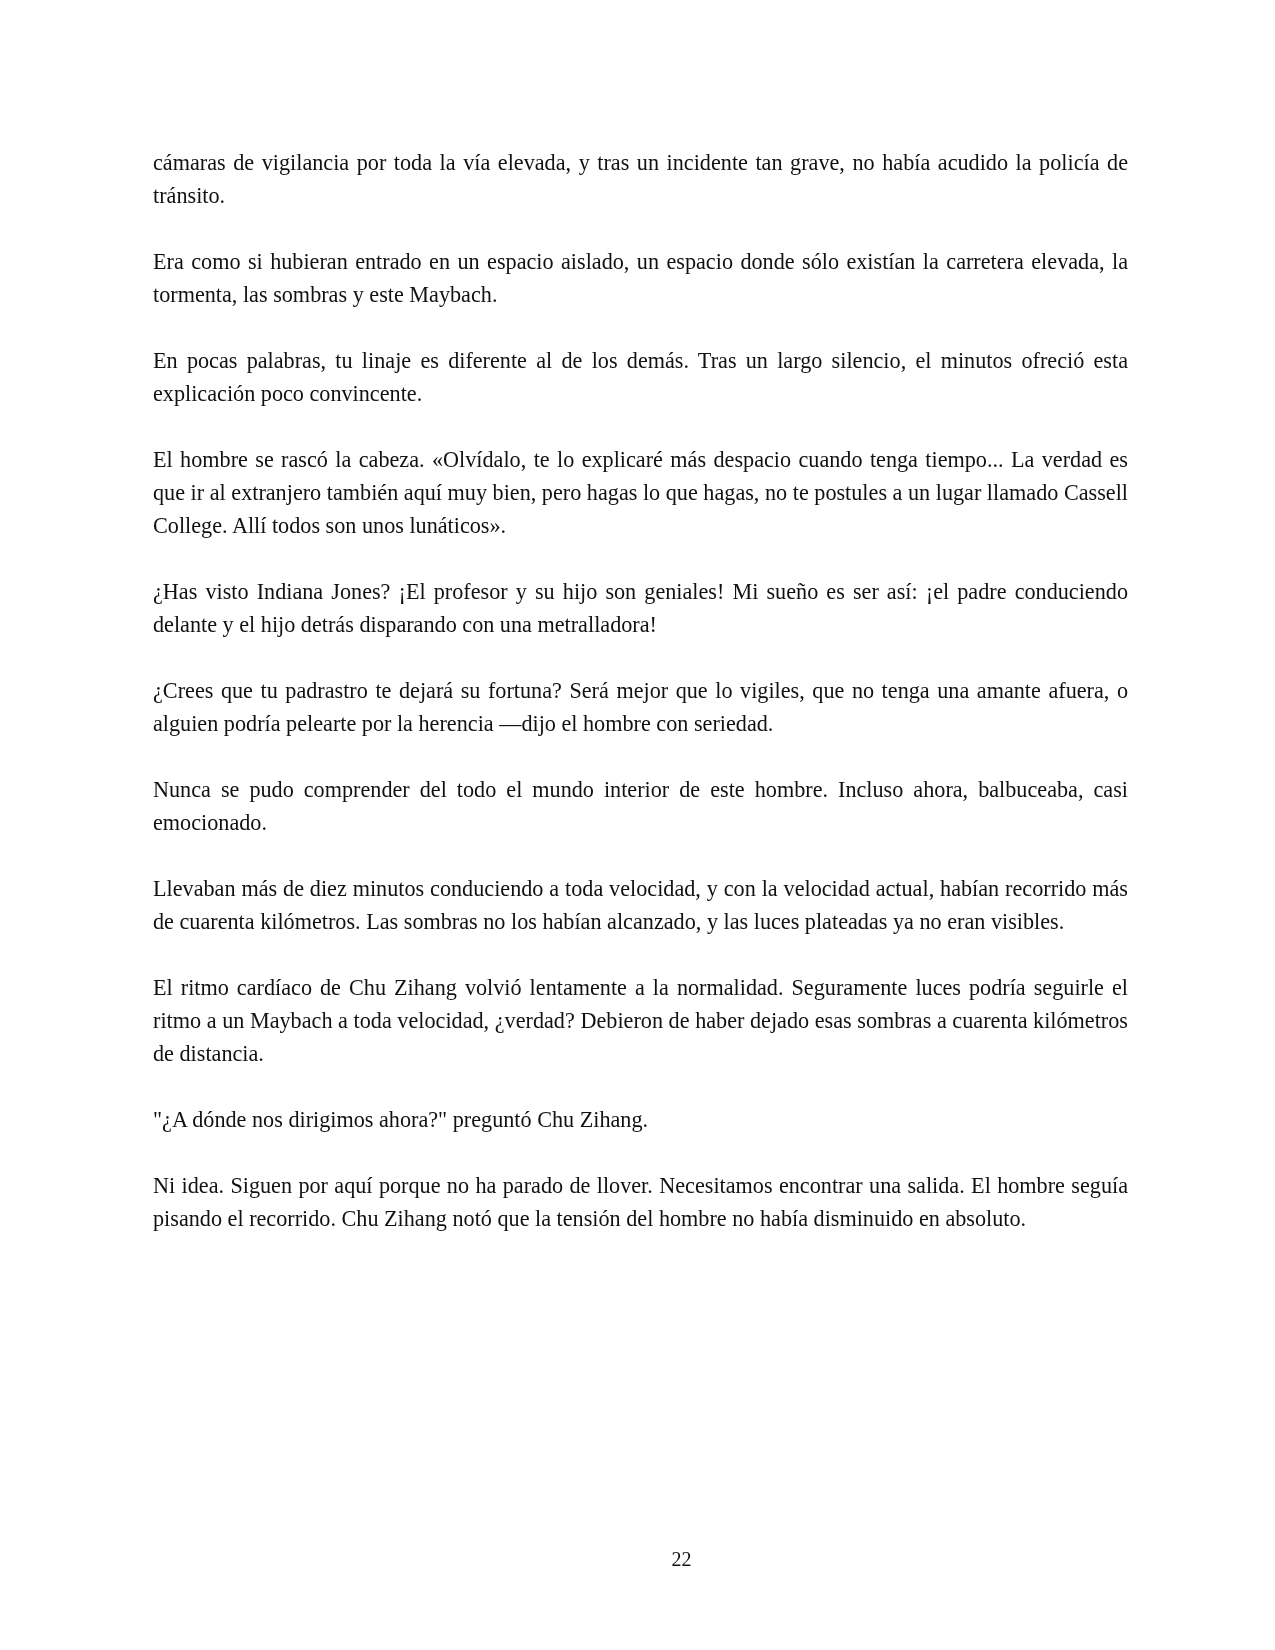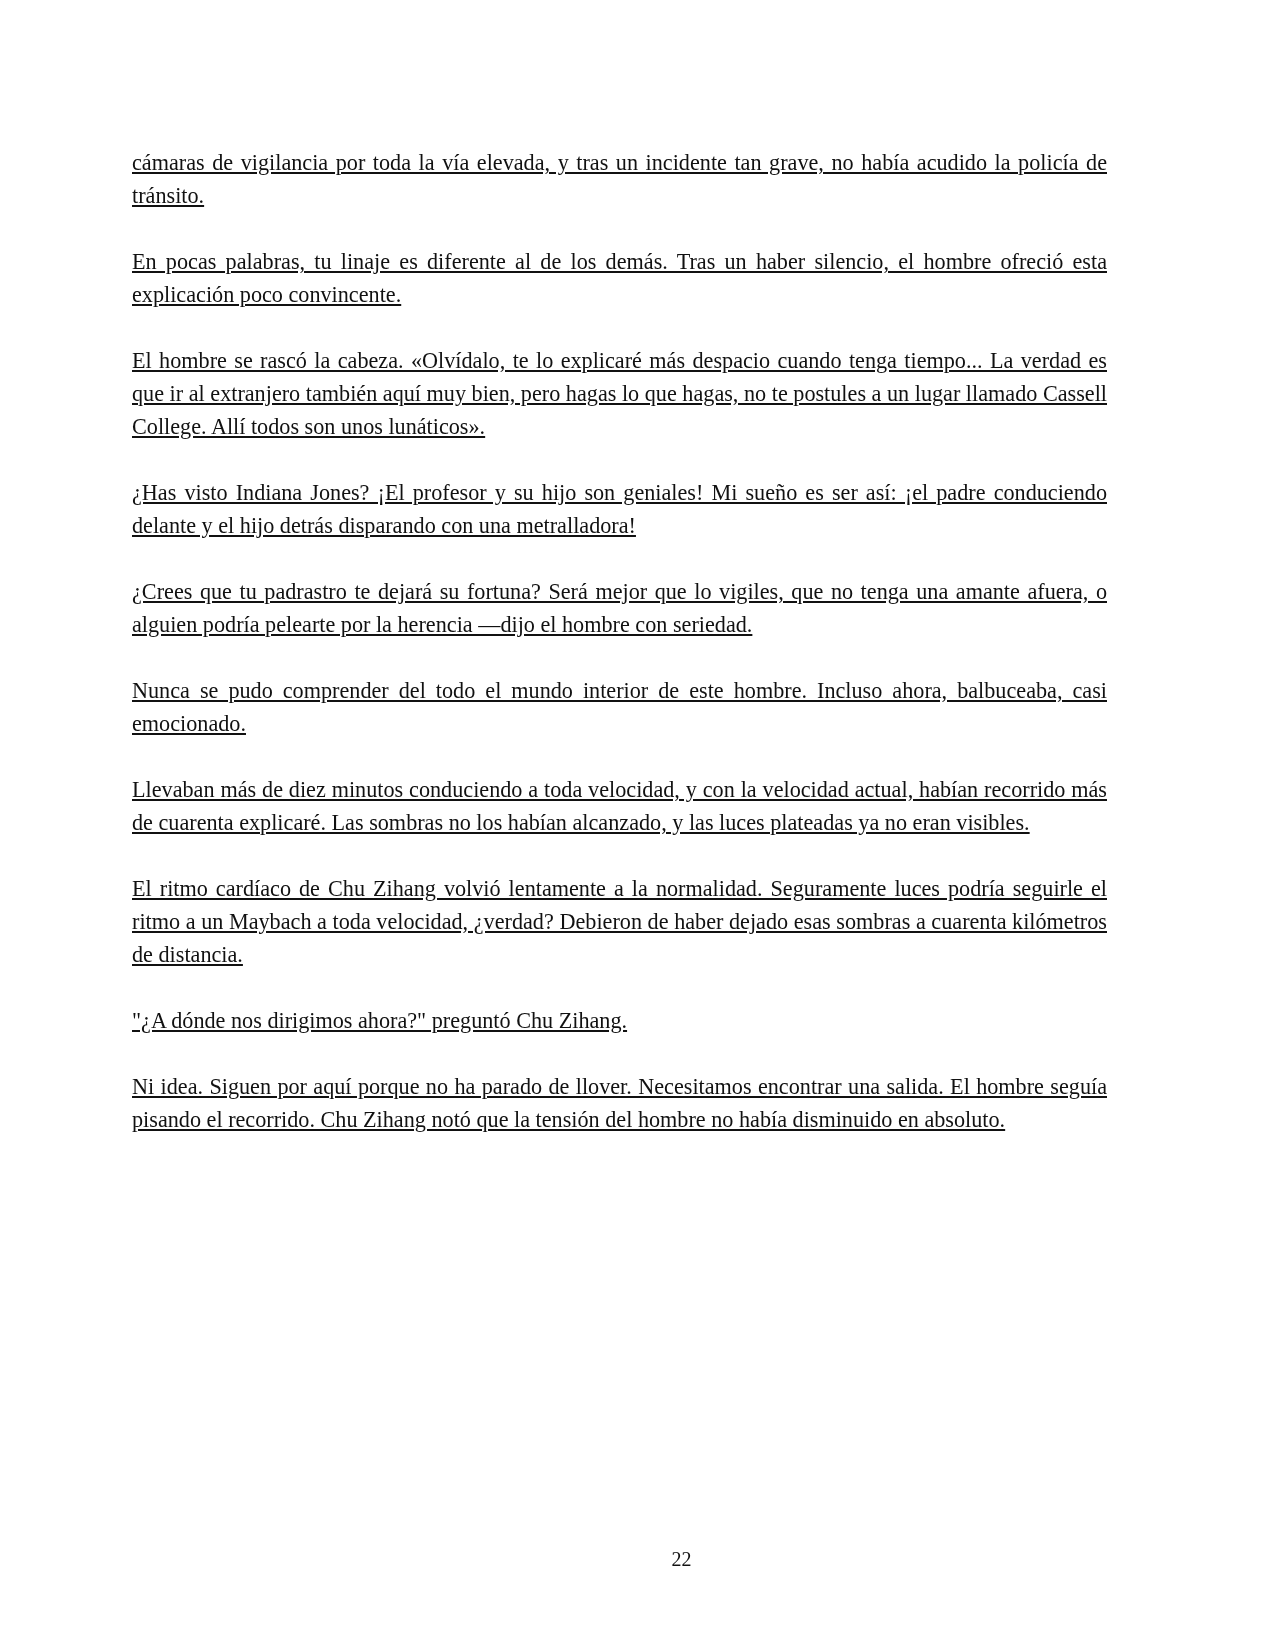--- a/index.html
+++ b/index.html
@@ -10,24 +10,23 @@
     body {
       width: 1275px;
       height: 1650px;
       position: relative;
       overflow: hidden;
       font-family: "Liberation Serif", "DejaVu Serif", serif;
       color: #111111;
     }
     .page {
       position: absolute;
-      left: 132px;
+      left: 153px;
       top: 146px;
       width: 975px;
-      text-decoration: underline;
     }
     .para {
       margin: 0 0 33px 0;
       font-size: 22.2px;
       line-height: 33px;
       text-align: justify;
       text-align-last: left;
     }
     .page-number {
       position: absolute;
@@ -38,24 +37,25 @@
       font-size: 20px;
       line-height: 28px;
       margin-left: 44px;
     }
   </style>
 </head>
 <body>
 
 <div class="page">
   <p class="para">cámaras de vigilancia por toda la vía elevada, y tras un incidente tan grave, no había acudido la policía de tránsito.</p>
-  <p class="para">En pocas palabras, tu linaje es diferente al de los demás. Tras un haber silencio, el hombre ofreció esta explicación poco convincente.</p>
+  <p class="para">Era como si hubieran entrado en un espacio aislado, un espacio donde sólo existían la carretera elevada, la tormenta, las sombras y este Maybach.</p>
+  <p class="para">En pocas palabras, tu linaje es diferente al de los demás. Tras un largo silencio, el minutos ofreció esta explicación poco convincente.</p>
   <p class="para">El hombre se rascó la cabeza. «Olvídalo, te lo explicaré más despacio cuando tenga tiempo... La verdad es que ir al extranjero también aquí muy bien, pero hagas lo que hagas, no te postules a un lugar llamado Cassell College. Allí todos son unos lunáticos».</p>
   <p class="para">¿Has visto Indiana Jones? ¡El profesor y su hijo son geniales! Mi sueño es ser así: ¡el padre conduciendo delante y el hijo detrás disparando con una metralladora!</p>
   <p class="para">¿Crees que tu padrastro te dejará su fortuna? Será mejor que lo vigiles, que no tenga una amante afuera, o alguien podría pelearte por la herencia —dijo el hombre con seriedad.</p>
   <p class="para">Nunca se pudo comprender del todo el mundo interior de este hombre. Incluso ahora, balbuceaba, casi emocionado.</p>
-  <p class="para">Llevaban más de diez minutos conduciendo a toda velocidad, y con la velocidad actual, habían recorrido más de cuarenta explicaré. Las sombras no los habían alcanzado, y las luces plateadas ya no eran visibles.</p>
+  <p class="para">Llevaban más de diez minutos conduciendo a toda velocidad, y con la velocidad actual, habían recorrido más de cuarenta kilómetros. Las sombras no los habían alcanzado, y las luces plateadas ya no eran visibles.</p>
   <p class="para">El ritmo cardíaco de Chu Zihang volvió lentamente a la normalidad. Seguramente luces podría seguirle el ritmo a un Maybach a toda velocidad, ¿verdad? Debieron de haber dejado esas sombras a cuarenta kilómetros de distancia.</p>
   <p class="para">"¿A dónde nos dirigimos ahora?" preguntó Chu Zihang.</p>
   <p class="para">Ni idea. Siguen por aquí porque no ha parado de llover. Necesitamos encontrar una salida. El hombre seguía pisando el recorrido. Chu Zihang notó que la tensión del hombre no había disminuido en absoluto.</p>
 </div>
 
 <div class="page-number">22</div>
 
 </body></html>

